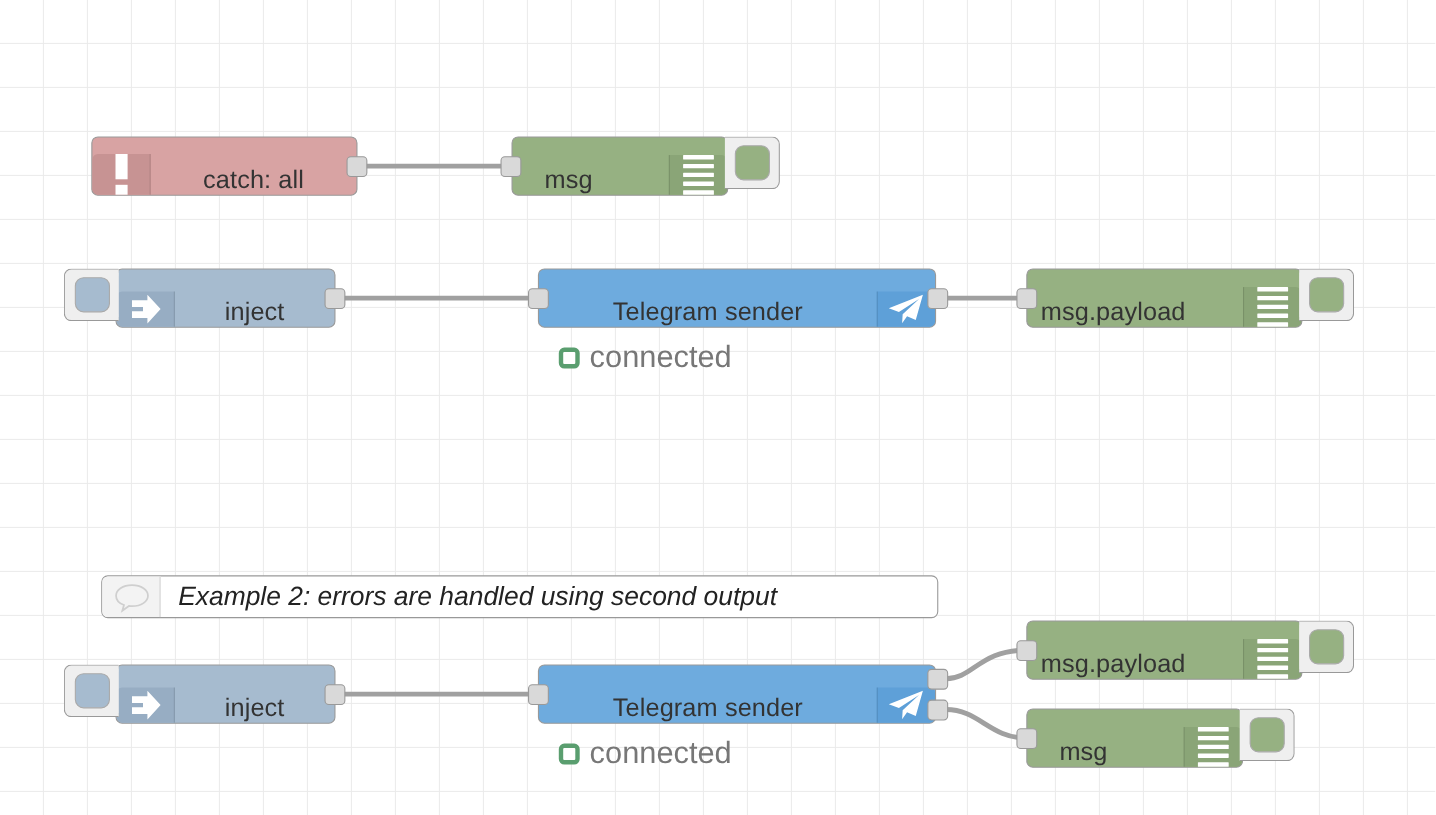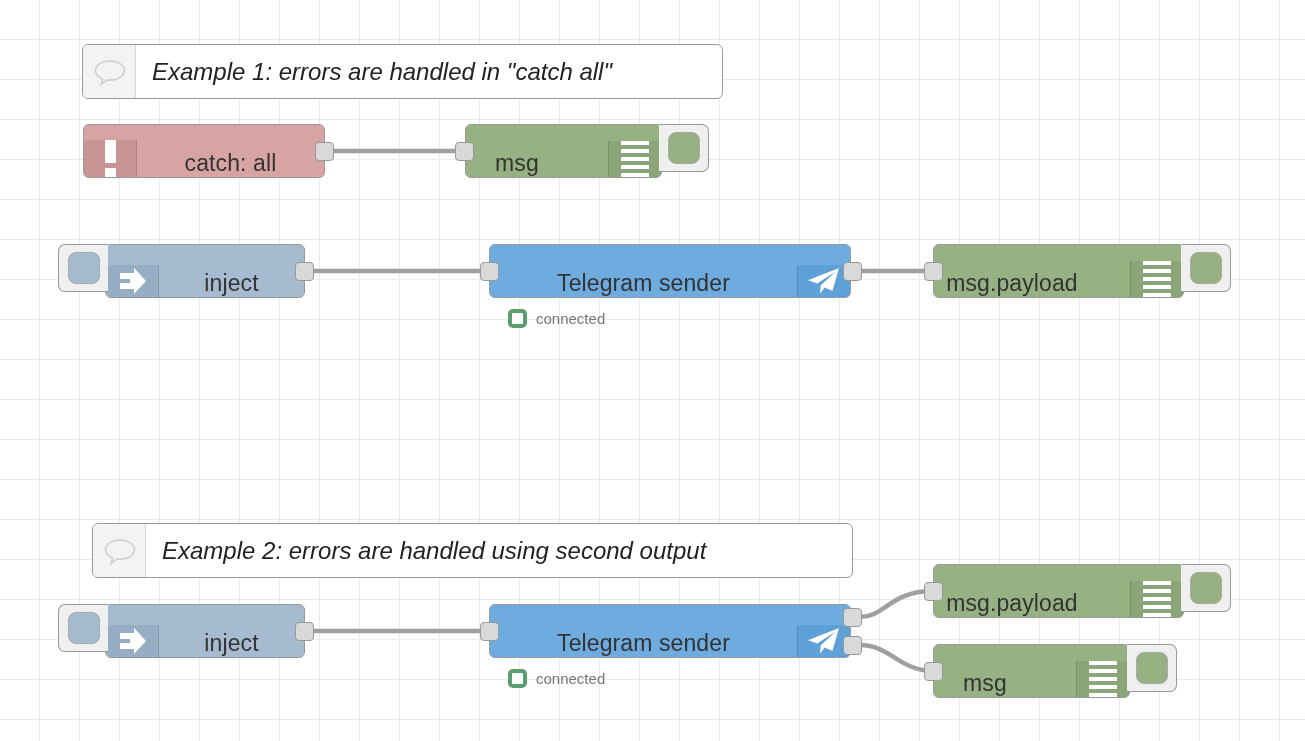--- a/index.html
+++ b/index.html
@@ -195,21 +195,21 @@
   }
   .status .dot-sq {
     box-sizing: border-box;
     width: 19px;
     height: 19px;
     border: 4px solid #5a9e6f;
     border-radius: 5px;
     background: #fff;
   }
   .status .st-text {
-    font-size: 15px;
+    font-size: 28px;
     color: #777;
     white-space: nowrap;
   }
 </style>
 </head>
 <body>
 
 <div id="canvas">
 
   <svg id="wires" viewBox="0 0 1305 741">
@@ -220,28 +220,20 @@
 
     <path d="M 860,271 C 885,271 910,271 933,271" stroke="#a0a0a0" stroke-width="4.5" fill="none" stroke-linecap="round"></path>
 
     <path d="M 313,631 C 373,631 433,631 489,631" stroke="#a0a0a0" stroke-width="4.5" fill="none" stroke-linecap="round"></path>
 
     <path d="M 860,617 C 885,617 890,591 933,591" stroke="#a0a0a0" stroke-width="4.5" fill="none" stroke-linecap="round"></path>
 
     <path d="M 860,645 C 890,645 900,671 933,671" stroke="#a0a0a0" stroke-width="4.5" fill="none" stroke-linecap="round"></path>
   </svg>
 
-  <div class="comment" style="left:82px; top:44px; width:641px; height:55px;">
-    <div class="c-icon">
-      <svg width="34" height="28" viewBox="0 0 34 28" class="icn">
-        <path d="M17 3 C8.5 3 2.5 7.4 2.5 12.6 C2.5 16.3 5.4 19.5 9.7 21 L8.2 26.2 L14.2 21.9 C15.1 22.05 16 22.1 17 22.1 C25.5 22.1 31.5 17.8 31.5 12.6 C31.5 7.4 25.5 3 17 3 Z" fill="none" stroke="#cfcfcf" stroke-width="1.6"></path>
-      </svg>
-    </div>
-    <div class="c-text">Example 1: errors are handled in "catch all"</div>
-  </div>
 
   <div class="node n-catch" style="left:83px; top:124px; width:242px; height:54px;">
     <div class="icon-box shade-left">
       <div class="bang">
         <div class="stem"></div>
         <div class="dot"></div>
       </div>
     </div>
     <div class="label">catch: all</div>
   </div>
@@ -302,21 +294,21 @@
           <span></span>
           <span></span>
         </div>
     </div>
     <div class="node-button right">
       <div class="knob"></div>
     </div>
   </div>
   <div class="port" style="left:924px; top:262px;"></div>
 
-  <div class="comment" style="left:92px; top:523px; width:761px; height:55px;text-align:right;">
+  <div class="comment" style="left:92px; top:523px; width:761px; height:39px;text-align:right;">
     <div class="c-icon">
       <svg width="34" height="28" viewBox="0 0 34 28" class="icn">
         <path d="M17 3 C8.5 3 2.5 7.4 2.5 12.6 C2.5 16.3 5.4 19.5 9.7 21 L8.2 26.2 L14.2 21.9 C15.1 22.05 16 22.1 17 22.1 C25.5 22.1 31.5 17.8 31.5 12.6 C31.5 7.4 25.5 3 17 3 Z" fill="none" stroke="#cfcfcf" stroke-width="1.6"></path>
       </svg>
     </div>
     <div class="c-text">Example 2: errors are handled using second output</div>
   </div>
 
   <div class="node n-inject" style="left:105px; top:604px; width:200px; height:54px;">
     <div class="node-button left">

